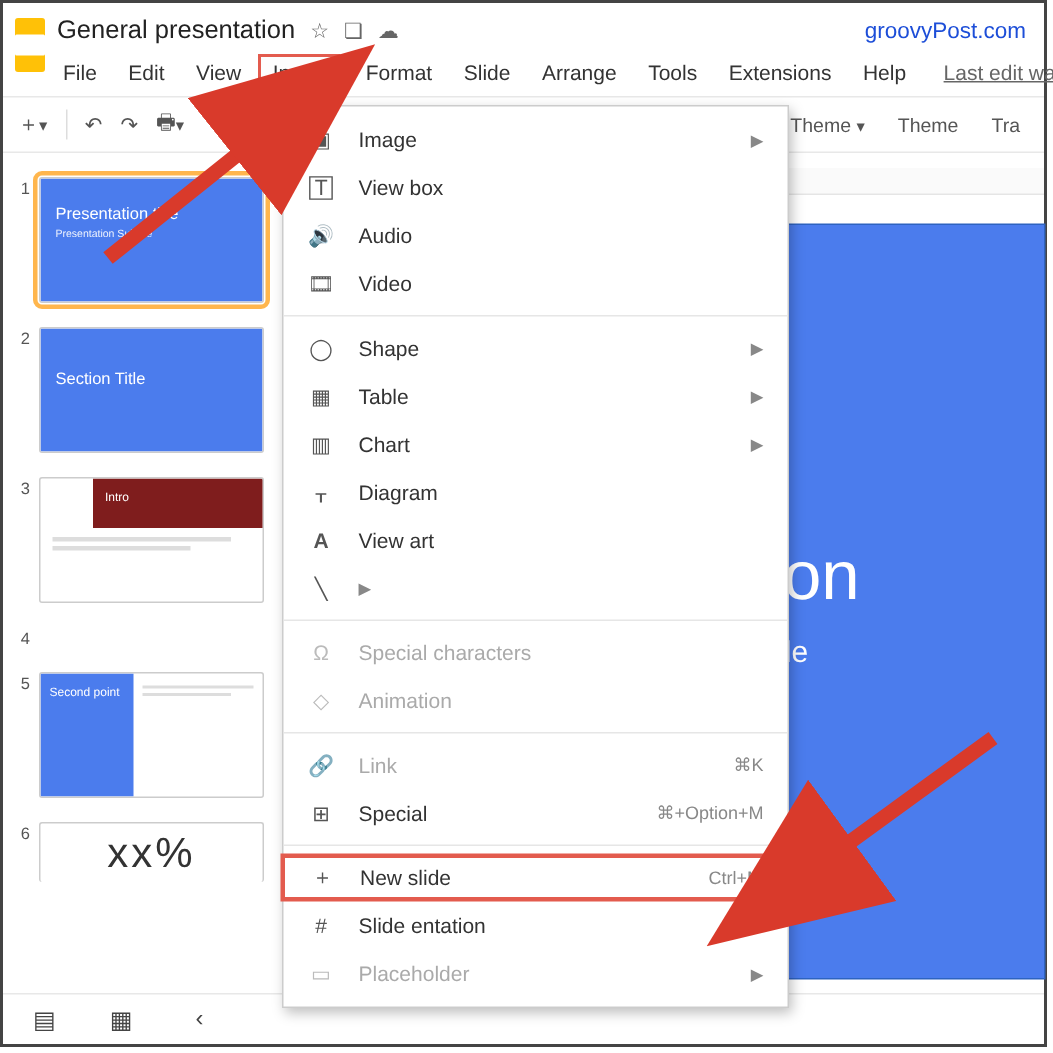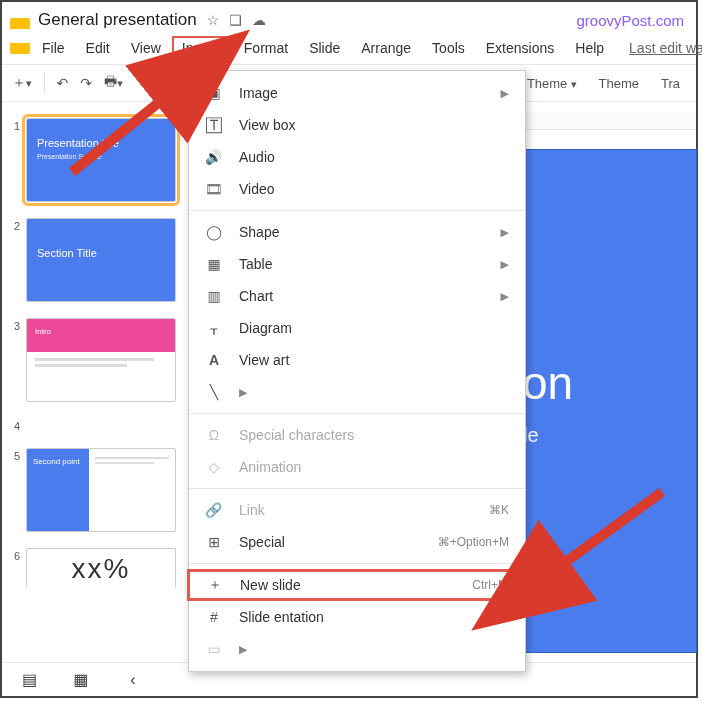--- a/index.html
+++ b/index.html
@@ -1,47 +1,47 @@
 <!DOCTYPE html>
 <html><head>
 <meta charset="utf-8">
 <style>
   * { box-sizing: border-box; margin: 0; padding: 0; font-family: Arial, sans-serif; }
   body { width: 702px; height: 702px; background: #fff; position: relative; overflow: hidden; }
   .frame { border: 2px solid #444; width: 698px; height: 698px; position: relative; background: #fff; }
   
-  .header { display: flex; align-items: center; padding: 6px 8px 0 8px; }
+  .header { display: flex; align-items: flex-start; padding: 6px 8px 0 8px; }
   .logo { width: 36px; height: 36px; background: #ffc107; border-radius: 2px; display: flex; align-items: center; justify-content: center; margin-right: 8px; margin-top: 4px;}
   .logo-inner { width: 20px; height: 14px; background: #fff; border-radius: 1px;}
   .title-block { flex: 1; }
   .doc-title-row { display: flex; align-items: center; }
   .doc-title { font-size: 17px; color: #222; padding: 2px 0;}
   .title-icons { display: flex; gap: 10px; margin-left: 10px; color: #666;}
   .title-icons span { font-size: 14px; }
-  .watermark { color: #8b5cf6; font-size: 15px; position: absolute; right: 12px; top: 10px;}
+  .watermark { color: #1d4ed8; font-size: 15px; position: absolute; right: 12px; top: 10px;}
   .menubar { display: flex; gap: 13px; margin-top: 4px; font-size: 14px; color: #333; align-items: center;}
   .menu-item { padding: 2px 4px; cursor: pointer;}
   .insert-hl { border: 2px solid #e35b4e; padding: 2px 8px; background: #fdfdfd;}
   .menubar .last-edit { color: #666; text-decoration: underline; margin-left: 8px; white-space: nowrap;}
   
   .toolbar { display: flex; align-items: center; gap: 12px; padding: 6px 10px; border-top: 1px solid #e8e8e8; border-bottom: 1px solid #e8e8e8; margin-top: 4px; height: 38px; }
   .tool { color: #555; font-size: 14px; display:flex; align-items:center;}
   .vr { width:1px; height:20px; background:#ddd;}
   .toolbar-right { margin-left: auto; display: flex; gap: 22px; font-size: 13px; color: #555; padding-right:6px;}
   
   .body-area { display: flex; position: absolute; top: 110px; bottom: 34px; left:0; right:0; }
   .sidebar { width: 192px; padding: 6px 8px 6px 6px; overflow: hidden;}
   .thumb-row { display: flex; margin-bottom: 16px;}
   .thumb-num { width: 12px; font-size: 11px; color: #555; padding-top: 2px; text-align: right; margin-right: 6px;}
   .thumb { width: 150px; height: 84px; border: 1px solid #ccc; border-radius: 2px; position: relative; overflow: hidden; background: #fff;}
   .thumb.sel { outline: 3px solid #ffb64d; outline-offset: 1px;}
   .thumb .blue-full { background:#4b7ced; width:100%; height:100%; color:#fff; padding:18px 10px; font-size:10px;}
   .thumb .blue-full .t1 { font-size: 11px; margin-bottom: 4px;}
   .thumb .blue-full .t2 { font-size: 7px; opacity: .9;}
-  .thumb .blue-top { background:#ec4899; width:100%; height:40%; color:#fff; padding:8px 8px; font-size:8px;}
+  .thumb .blue-top { background:#7f1d1d; width:100%; height:40%; color:#fff; padding:8px 8px; font-size:8px;margin-left:35px;}
   .thumb .white-body { padding: 6px 8px; }
   .thumb .white-body .line { height:3px; background:#ddd; margin-bottom:3px;}
   .thumb .cols { display:flex; gap:6px; padding: 6px 8px;}
   .thumb .cols .col { flex:1;}
   .thumb .cols .head {height:6px;background:#4b7ced;margin-bottom:3px;}
   .thumb .cols .l {height:2px;background:#ddd;margin-bottom:2px;}
   .thumb .blue-left { display:flex; height:100%;}
   .thumb .blue-left .lft{width:42%; background:#4b7ced; color:#fff; font-size:8px; padding:8px 6px;}
   .thumb .blue-left .rgt{flex:1; padding:8px 6px;}
   .thumb6-content { height:100%; display:flex; align-items:center; justify-content:center; font-size: 28px; color:#333; letter-spacing:2px;}
@@ -253,20 +253,21 @@
         <span class="dd-icon">＋</span>
         <span class="dd-label">New slide</span>
         <span class="dd-sc">Ctrl+M</span>
       </div>
     <div class="dd-item">
         <span class="dd-icon">#</span>
         <span class="dd-label">Slide entation</span>
       </div>
     <div class="dd-item disabled">
         <span class="dd-icon">▭</span>
+        <span class="dd-label">Placeholder</span>
         <span class="dd-arrow">▶</span>
       </div>
   </div>
 
   <div class="arrow" style="left:60px; top:80px;">
     <svg width="140" height="100">
         <defs>
           <marker id="ah1" markerWidth="12" markerHeight="12" refX="2" refY="5" orient="auto">
             <path d="M0,0 L0,10 L12,5 z" fill="#d93a2b"></path>
           </marker>

